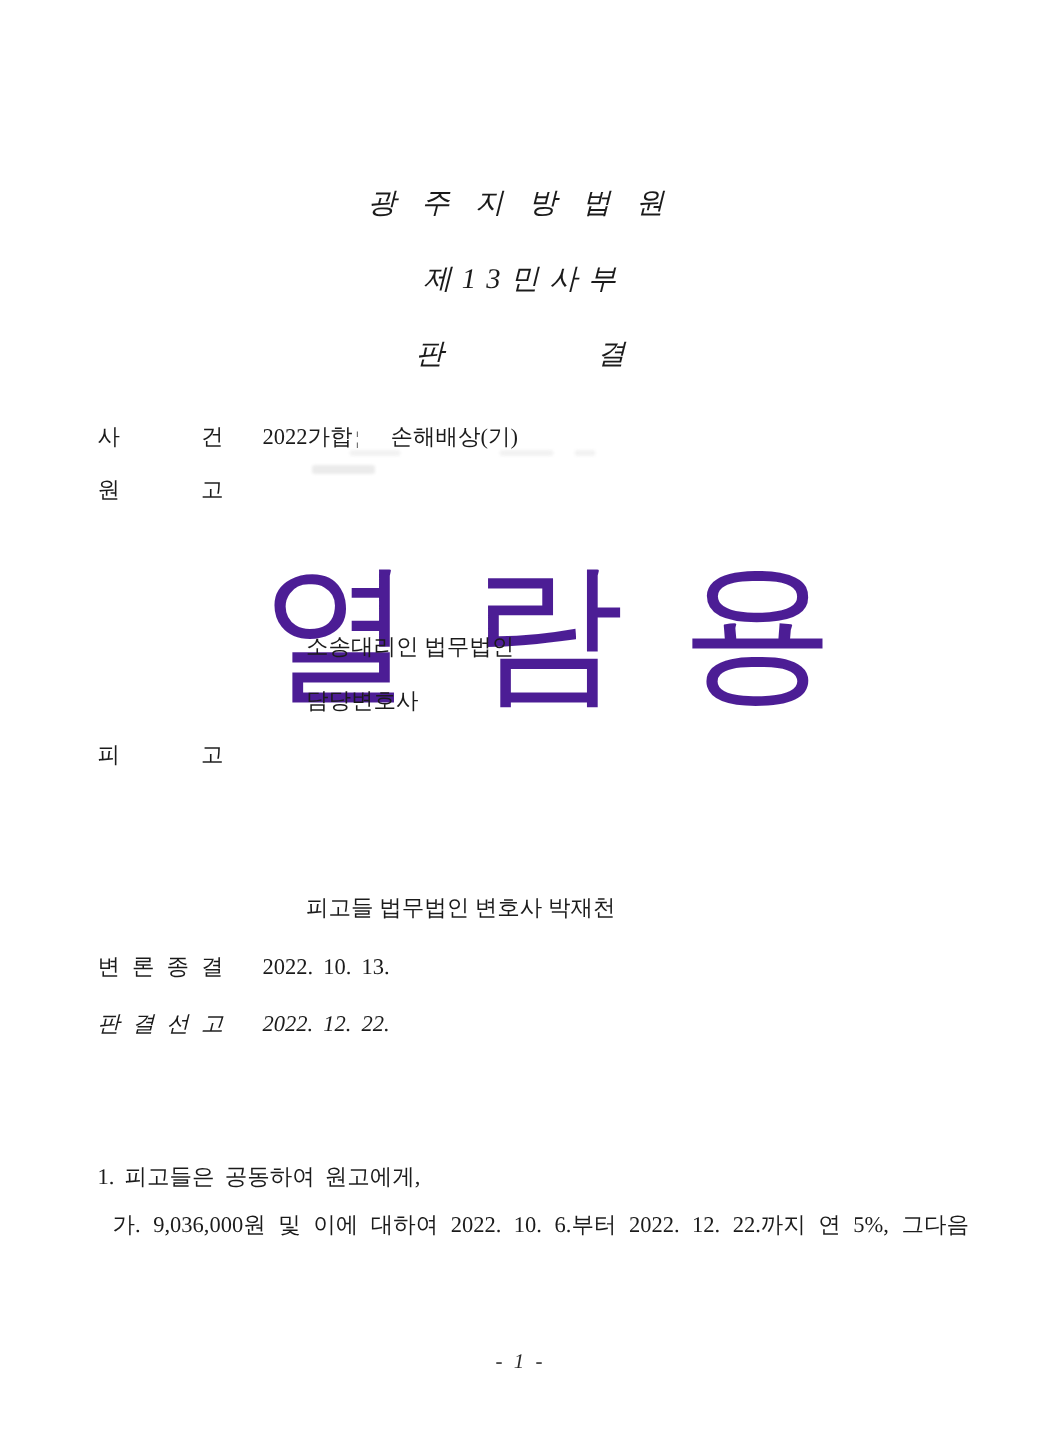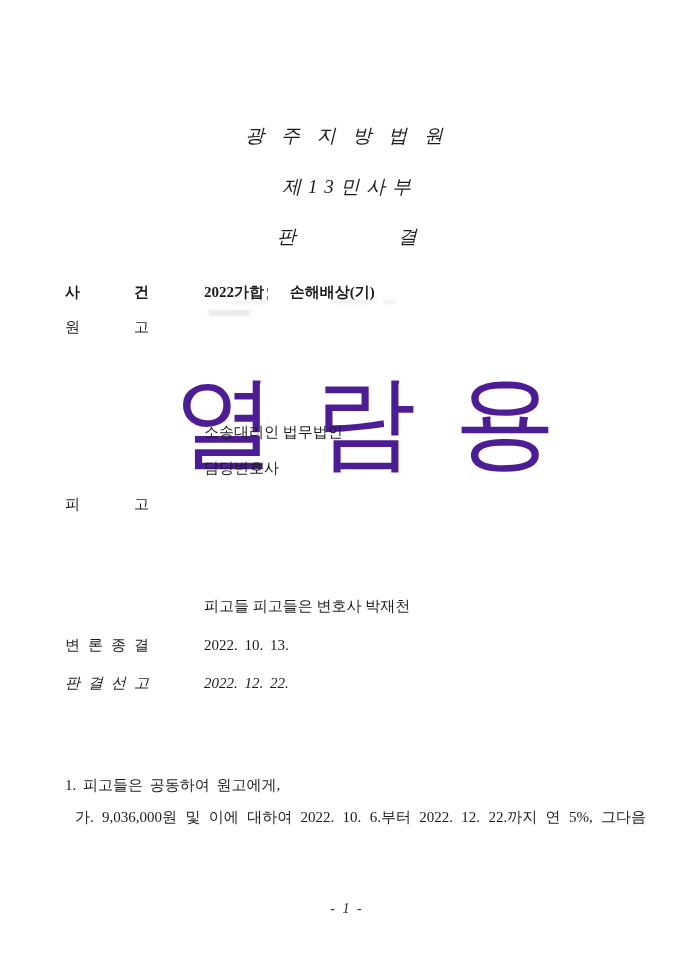--- a/index.html
+++ b/index.html
@@ -49,22 +49,22 @@
   .row { display: flex; align-items: baseline; }
   .row-label {
     display: inline-block;
     width: 84px;
     flex: 0 0 84px;
     text-align: justify;
     text-align-last: justify;
     -moz-text-align-last: justify;
     white-space: normal;
   }
-  .row-value { margin-left: 55px; word-spacing: 3px; white-space: nowrap; text-align: center; }
-  .r-case      { top: 284px; font-weight: bold; }
+  .row-value { margin-left: 26px; word-spacing: 3px; white-space: nowrap; text-align: center; }
+  .r-case      { top: 284px; }
   .r-plaintiff { top: 319px; }
   .r-defendant { top: 496px; }
   .r-hearing   { top: 637px; }
   .r-judgment  { top: 675px; font-style: italic; }
   .case-title  { margin-left: 21px; }
   .artifact {
     font-size: 12px;
     color: #4a4a4a;
     margin-left: 2px;
     letter-spacing: 0;
@@ -145,21 +145,21 @@
   </div>
 
   <div class="line indent i-counsel">소송대리인 법무법인</div>
 
   <div class="line indent i-attorney">담당변호사</div>
 
   <div class="line row r-defendant">
     <span class="row-label">피 고</span>
   </div>
 
-  <div class="line indent i-def-counsel">피고들 피고들은 변호사 박재천</div>
+  <div class="line indent i-def-counsel">피고들 법무법인 변호사 박재천</div>
 
   <div class="line row r-hearing">
     <span class="row-label">변 론 종 결</span>
     <span class="row-value">2022. 10. 13.</span>
   </div>
 
   <div class="line row r-judgment">
     <span class="row-label">판 결 선 고</span>
     <span class="row-value">2022. 12. 22.</span>
   </div>

